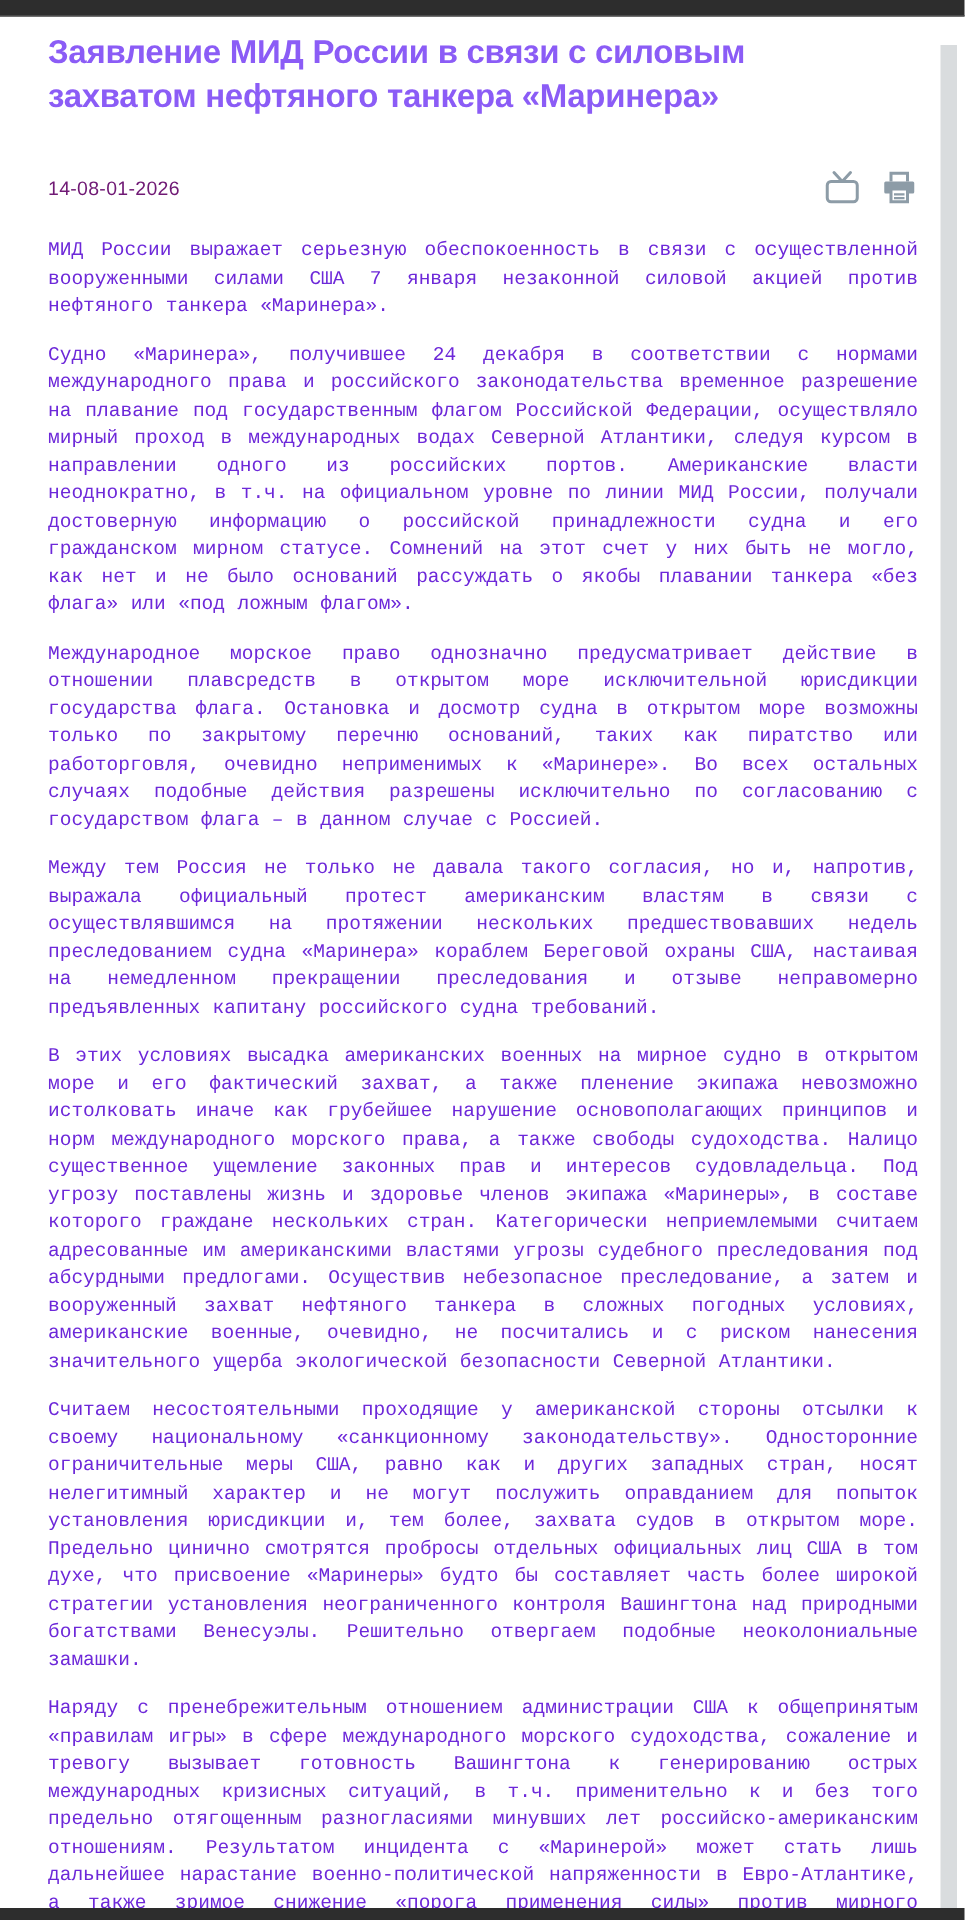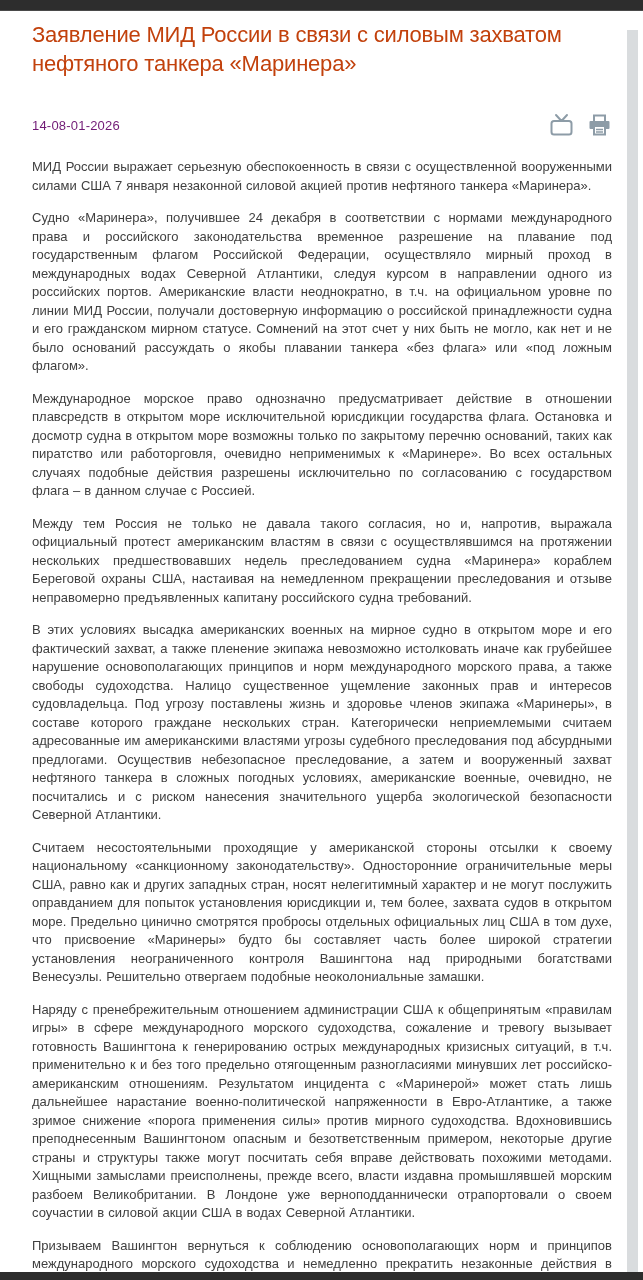--- a/index.html
+++ b/index.html
@@ -23,45 +23,46 @@
   .page {
     position: absolute; top: 12px; left: 0;
     width: 625px; height: 1268px;
     background: #ffffff;
   }
   .content {
     padding: 8px 13px 0 32px; 
   }
   h1.page-title {
     font-size: 22px; line-height: 29px;
-    font-weight: 400; letter-spacing: -0.2px;
-    color: #c2410c;
+    font-weight: 700; letter-spacing: -0.2px;
+    color: #8b5cf6;
     max-width: 565px;
   }
   .meta-row {
     margin-top: 34px;
     display: flex; align-items: center; justify-content: space-between;
     height: 26px;
   }
   .date {
     font-size: 13px; color: #701a75; letter-spacing: 0.2px;
   }
   .meta-icons { display: flex; align-items: center; gap: 12px; }
   .icon-btn {
     background: none; border: none; padding: 0; cursor: pointer;
     display: inline-flex; align-items: center; justify-content: center;
     width: 26px; height: 26px; color: #8d9ca7;
   }
   article { margin-top: 20px; }
   article p {
     font-size: 13px; line-height: 18.5px;
-    color: #404040;
+    color: #6d28d9;
     text-align: justify;
     margin: 0 0 14px 0;
     word-spacing: 0.5px;
+    font-family: Liberation Mono, monospace;
   }
 </style>
 </head>
 <body>
 
 <div class="frame-bar top"></div>
 
 <div class="page">
   <div class="content">
 

